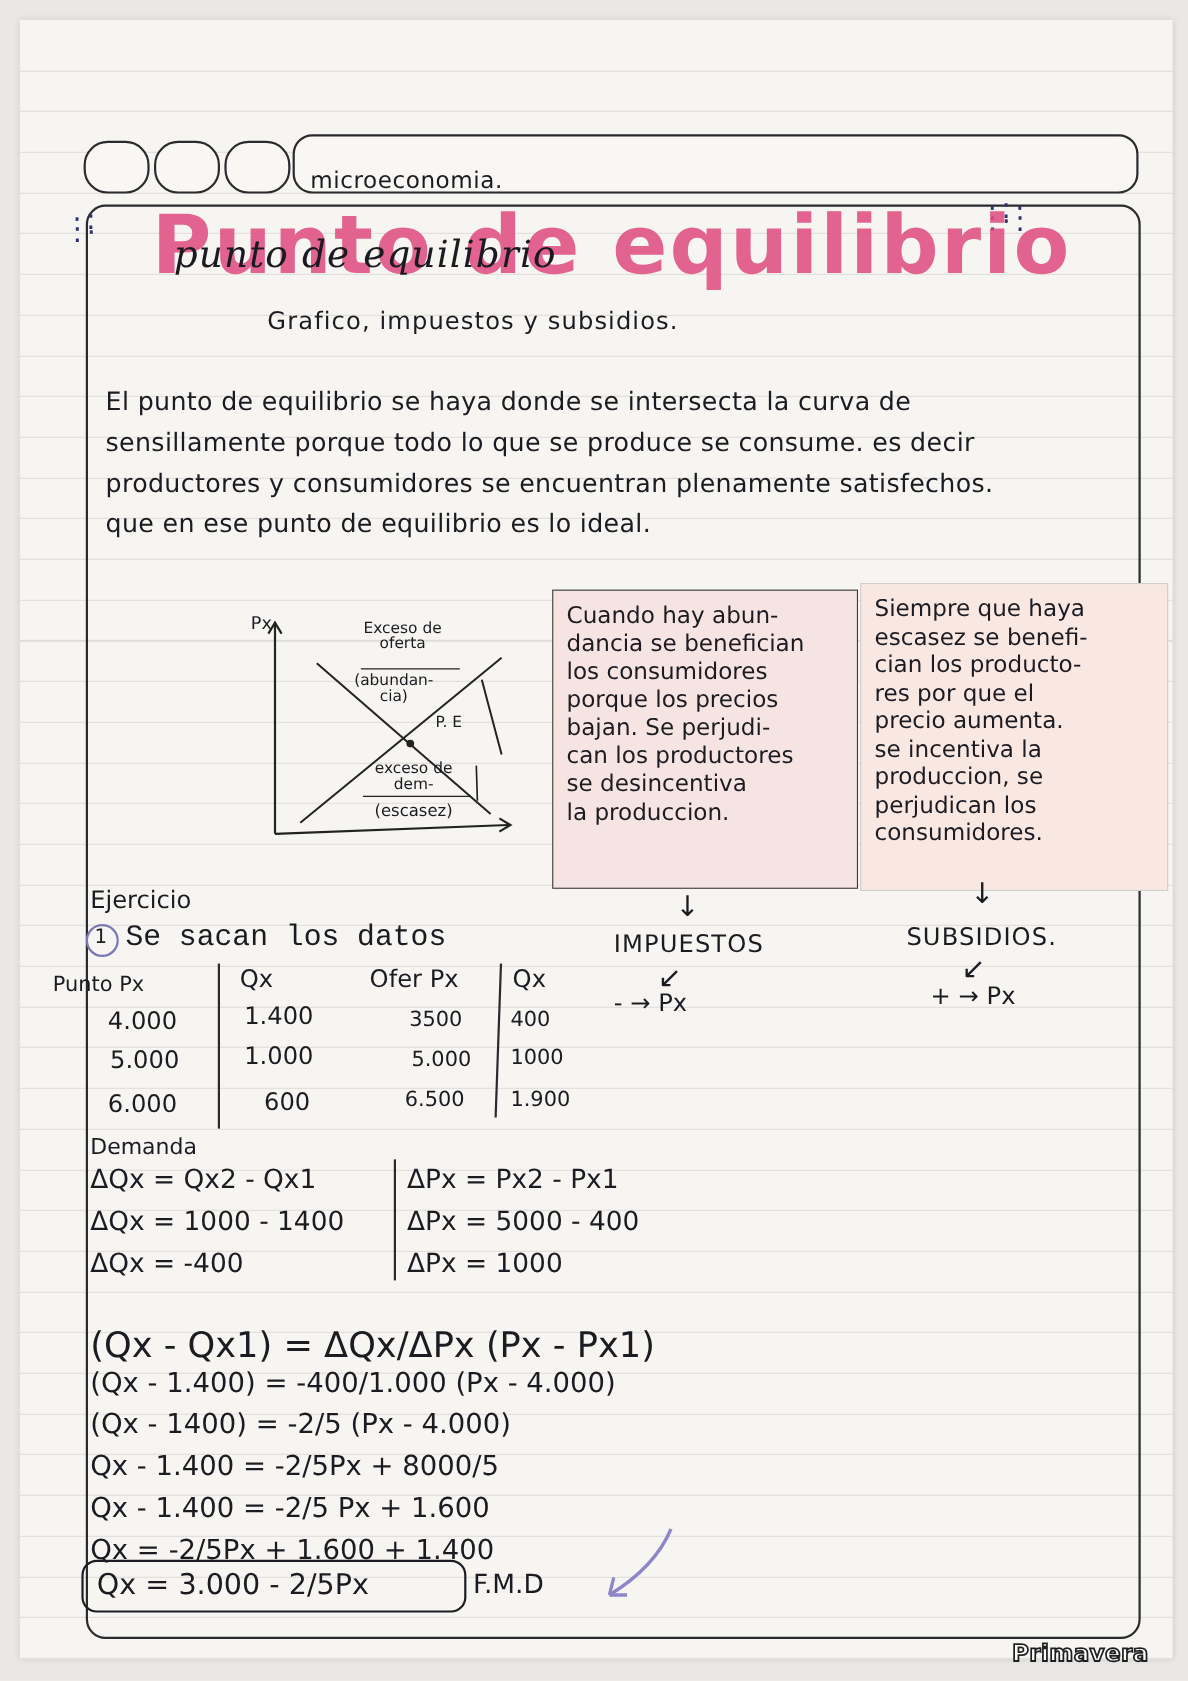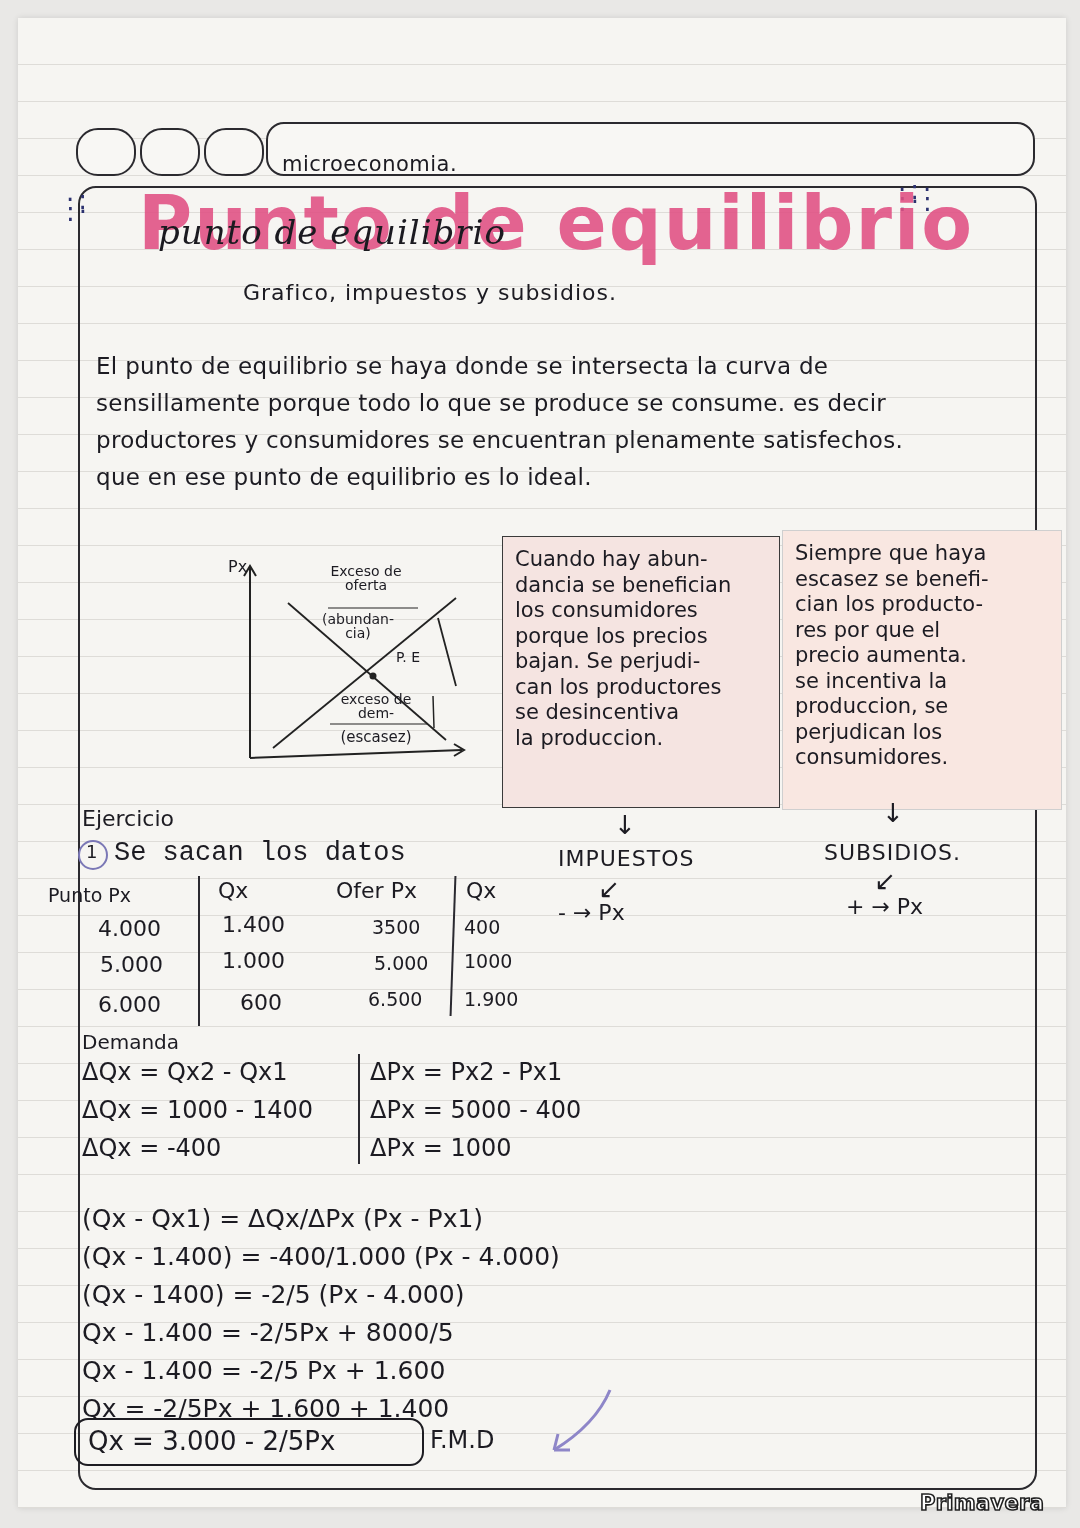--- a/index.html
+++ b/index.html
@@ -187,21 +187,21 @@
 
   <div class="abs" style="left:64px;top:1012px;font-size:20px;">Demanda</div>
   <div class="abs calc" style="left:64px;top:1040px;">ΔQx = Qx2 - Qx1</div>
   <div class="abs calc" style="left:64px;top:1078px;">ΔQx = 1000 - 1400</div>
   <div class="abs calc" style="left:64px;top:1116px;">ΔQx = -400</div>
   <div class="vline" style="left:340px;top:1036px;height:110px;"></div>
   <div class="abs calc" style="left:352px;top:1040px;">ΔPx = Px2 - Px1</div>
   <div class="abs calc" style="left:352px;top:1078px;">ΔPx = 5000 - 400</div>
   <div class="abs calc" style="left:352px;top:1116px;">ΔPx = 1000</div>
 
-  <div class="abs calc" style="left:64px;top:1186px;font-size:25px;">(Qx - Qx1) = ΔQx/ΔPx (Px - Px1)</div>
+  <div class="abs calc" style="left:64px;top:1186px;font-size:32px;">(Qx - Qx1) = ΔQx/ΔPx (Px - Px1)</div>
   <div class="abs calc" style="left:64px;top:1224px;font-size:25px;">(Qx - 1.400) = -400/1.000 (Px - 4.000)</div>
   <div class="abs calc" style="left:64px;top:1262px;font-size:25px;">(Qx - 1400) = -2/5 (Px - 4.000)</div>
   <div class="abs calc" style="left:64px;top:1300px;font-size:25px;">Qx - 1.400 = -2/5Px + 8000/5</div>
   <div class="abs calc" style="left:64px;top:1338px;font-size:25px;">Qx - 1.400 = -2/5 Px + 1.600</div>
   <div class="abs calc" style="left:64px;top:1376px;font-size:25px;">Qx = -2/5Px + 1.600 + 1.400</div>
 
   <div class="result-box"></div>
   <div class="abs calc" style="left:70px;top:1408px;font-size:26px;">Qx = 3.000 - 2/5Px</div>
   <div class="abs calc" style="left:412px;top:1408px;font-size:24px;">F.M.D</div>
   <svg class="abs" style="left:522px;top:1366px;" width="80" height="80">

